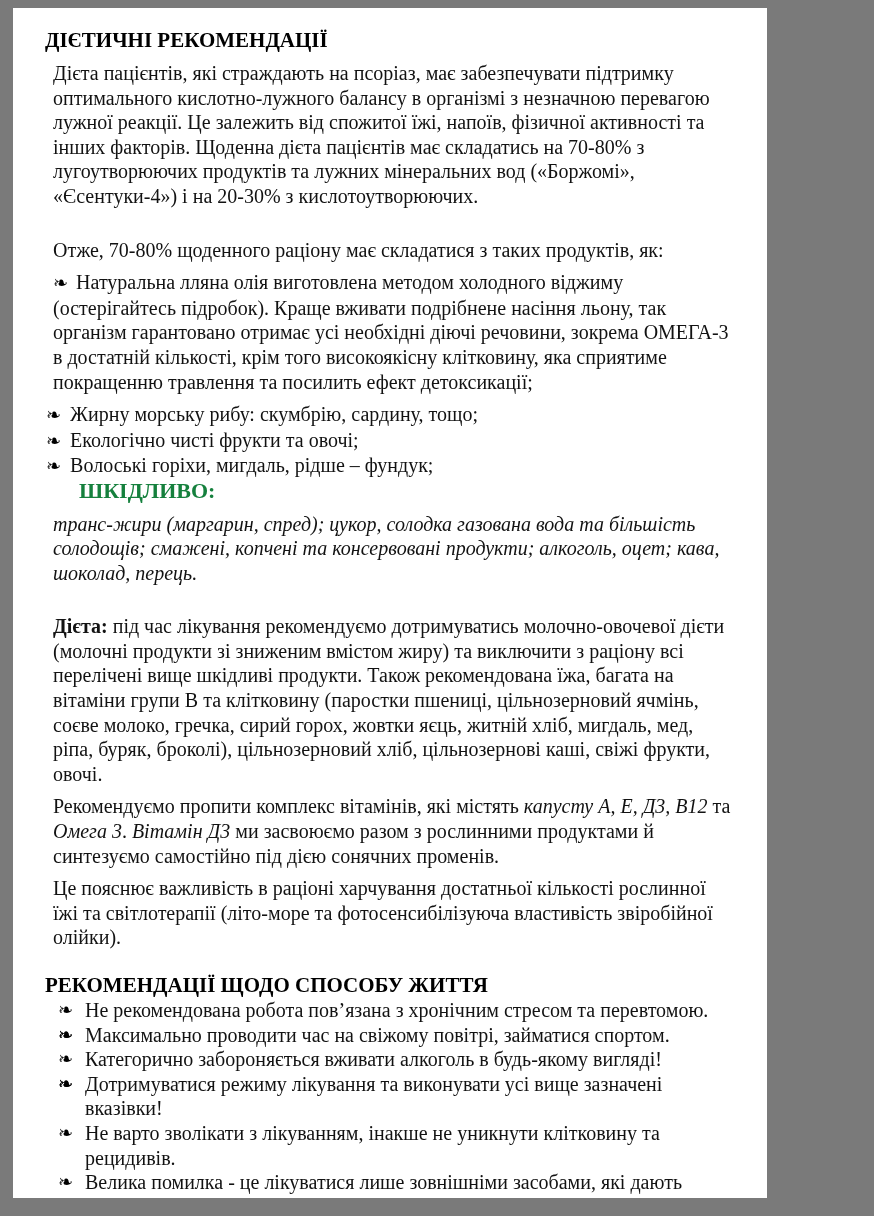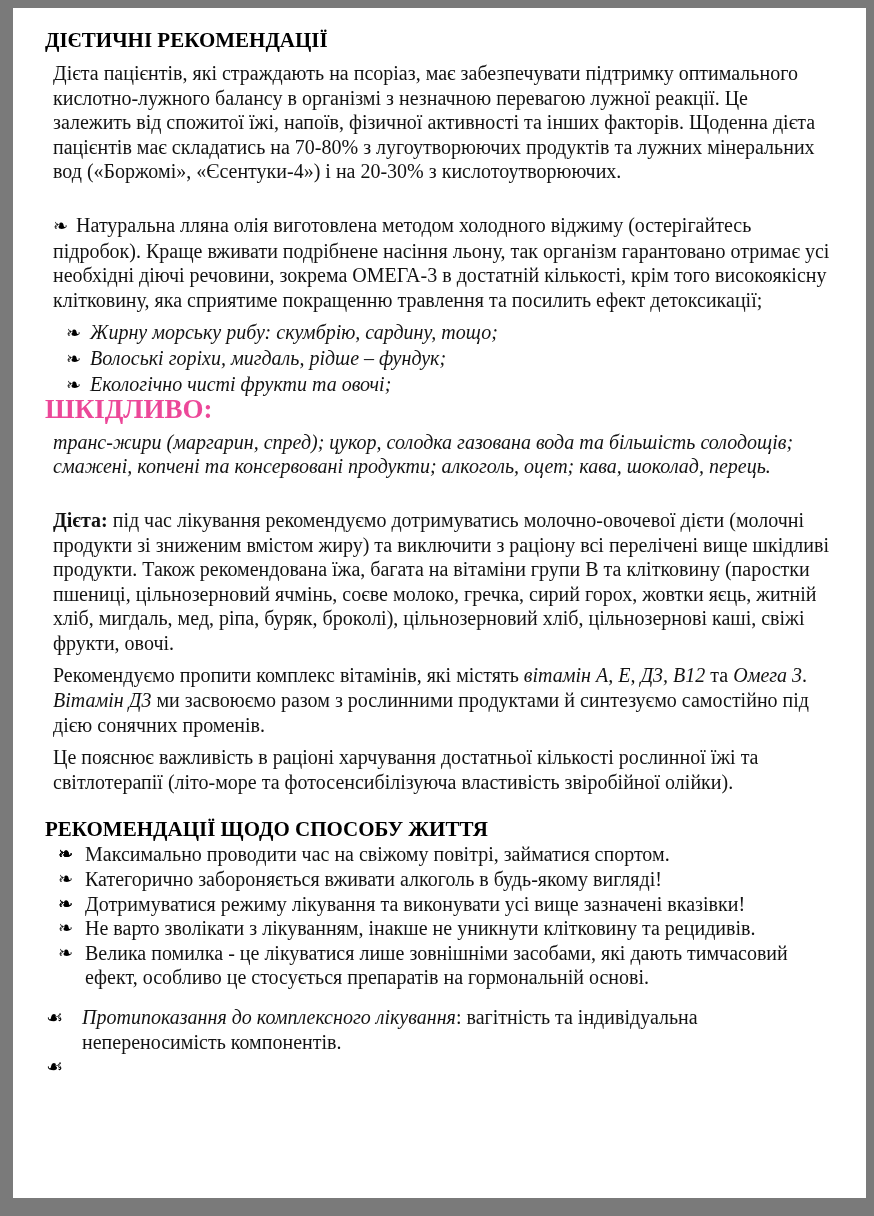--- a/index.html
+++ b/index.html
@@ -4,21 +4,21 @@
 <style>
   html,body{margin:0;padding:0;}
   body{
     width:874px;height:1216px;
     background:#7a7a7a;
     position:relative;
     font-family:"Liberation Serif","DejaVu Serif",serif;
   }
   .page{
     position:absolute;left:13px;top:8px;
-    width:853px;height:1190px;
+    width:754px;height:1190px;
     background:#ffffff;
     overflow:hidden;
     box-sizing:border-box;
   }
   .content{
     padding:20px 28px 0 32px;
     font-size:20px;
     line-height:24.6px;
     color:#121212;
   }
@@ -32,21 +32,21 @@
   p{margin:8px;}
   .gap-s{height:13px;}
   .gap-m{height:15px;}
   .bullet{
     font-family:"DejaVu Sans",sans-serif;
     font-size:18px;
     margin-right:9px;
     color:#000;
   }
   .pitem .bullet{margin-right:8px;}
-  .li{margin-left:21px;font-style:italic;}
+  .li{margin-left:1px;}
   .hli{
     position:relative;
     margin-left:13px;
     padding-left:27px;
   }
   .hli .bullet{
     position:absolute;left:0;top:0;
   }
   .note{
     position:relative;
@@ -54,59 +54,61 @@
   }
   .note .bullet{
     position:absolute;left:1px;top:0;
     font-weight:bold;
     font-size:19px;
   }
   .bi{font-weight:normal;font-style:italic;}
   .b{font-weight:bold;}
   .harmful-title{
     font-weight:bold;
-    font-size:27px;
-    color:#ec4899;
+    font-size:22px;
+    color:#15803d;
+    margin-left:34px;
   }
 </style>
 </head>
 <body>
 
 <div class="page">
   <div class="content">
 
     <h1>ДІЄТИЧНІ РЕКОМЕНДАЦІЇ</h1>
 
     <p>Дієта пацієнтів, які страждають на псоріаз, має забезпечувати підтримку оптимального кислотно-лужного балансу в організмі з незначною перевагою лужної реакції. Це залежить від спожитої їжі, напоїв, фізичної активності та інших факторів. Щоденна дієта пацієнтів має складатись на 70-80% з лугоутворюючих продуктів та лужних мінеральних вод («Боржомі», «Єсентуки-4») і на 20-30% з кислотоутворюючих.</p>
 
     <div class="gap-s"></div>
 
+    <p>Отже, 70-80% щоденного раціону має складатися з таких продуктів, як:</p>
 
     <p class="pitem"><span class="bullet">❧</span><span>Натуральна лляна олія виготовлена методом холодного віджиму (остерігайтесь підробок). Краще вживати подрібнене насіння льону, так організм гарантовано отримає усі необхідні діючі речовини, зокрема ОМЕГА-3 в достатній кількості, крім того високоякісну клітковину, яка сприятиме покращенню травлення та посилить ефект детоксикації;</span></p>
 
     <div class="li"><span class="bullet">❧</span><span>Жирну морську рибу: скумбрію, сардину, тощо;</span></div>
+    <div class="li"><span class="bullet">❧</span><span>Екологічно чисті фрукти та овочі;</span></div>
     <div class="li"><span class="bullet">❧</span><span>Волоські горіхи, мигдаль, рідше – фундук;</span></div>
-    <div class="li"><span class="bullet">❧</span><span>Екологічно чисті фрукти та овочі;</span></div>
 
     <div class="harmful-title">ШКІДЛИВО:</div>
     <p class="bi">транс-жири (маргарин, спред); цукор, солодка газована вода та більшість солодощів; смажені, копчені та консервовані продукти; алкоголь, оцет; кава, шоколад, перець.</p>
 
     <div class="gap-s"></div>
 
     <p><span class="b">Дієта:</span><span> під час лікування рекомендуємо дотримуватись молочно-овочевої дієти (молочні продукти зі зниженим вмістом жиру) та виключити з раціону всі перелічені вище шкідливі продукти. Також рекомендована їжа, багата на вітаміни групи В та клітковину (паростки пшениці, цільнозерновий ячмінь, соєве молоко, гречка, сирий горох, жовтки яєць, житній хліб, мигдаль, мед, ріпа, буряк, броколі), цільнозерновий хліб, цільнозернові каші, свіжі фрукти, овочі.</span></p>
 
-    <p><span>Рекомендуємо пропити комплекс вітамінів, які містять </span><span class="bi">вітамін А, Е, Д3, В12</span><span> та </span><span class="bi">Омега 3</span><span>. </span><span class="bi">Вітамін Д3</span><span> ми засвоюємо разом з рослинними продуктами й синтезуємо самостійно під дією сонячних променів.</span></p>
+    <p><span>Рекомендуємо пропити комплекс вітамінів, які містять </span><span class="bi">капусту А, Е, Д3, В12</span><span> та </span><span class="bi">Омега 3</span><span>. </span><span class="bi">Вітамін Д3</span><span> ми засвоюємо разом з рослинними продуктами й синтезуємо самостійно під дією сонячних променів.</span></p>
 
     <p>Це пояснює важливість в раціоні харчування достатньої кількості рослинної їжі та світлотерапії (літо-море та фотосенсибілізуюча властивість звіробійної олійки).</p>
 
     <div class="gap-m"></div>
 
     <h1>РЕКОМЕНДАЦІЇ ЩОДО СПОСОБУ ЖИТТЯ</h1>
 
-    <div class="hli"><span class="bullet">❧</span></div>
+    <div class="hli"><span class="bullet">❧</span><span>Не рекомендована робота пов’язана з хронічним стресом та перевтомою.</span></div>
     <div class="hli"><span class="bullet">❧</span></div>
     <div class="hli"><span class="bullet">❧</span><span>Максимально проводити час на свіжому повітрі, займатися спортом.</span></div>
     <div class="hli"><span class="bullet">❧</span><span>Категорично забороняється вживати алкоголь в будь-якому вигляді!</span></div>
     <div class="hli"><span class="bullet">❧</span></div>
     <div class="hli"><span class="bullet">❧</span><span>Дотримуватися режиму лікування та виконувати усі вище зазначені вказівки!</span></div>
     <div class="hli"><span class="bullet">❧</span><span>Не варто зволікати з лікуванням, інакше не уникнути клітковину та рецидивів.</span></div>
     <div class="hli"><span class="bullet">❧</span><span>Велика помилка - це лікуватися лише зовнішніми засобами, які дають тимчасовий ефект, особливо це стосується препаратів на гормональній основі.</span></div>
 
     <div class="gap-m"></div>
 

